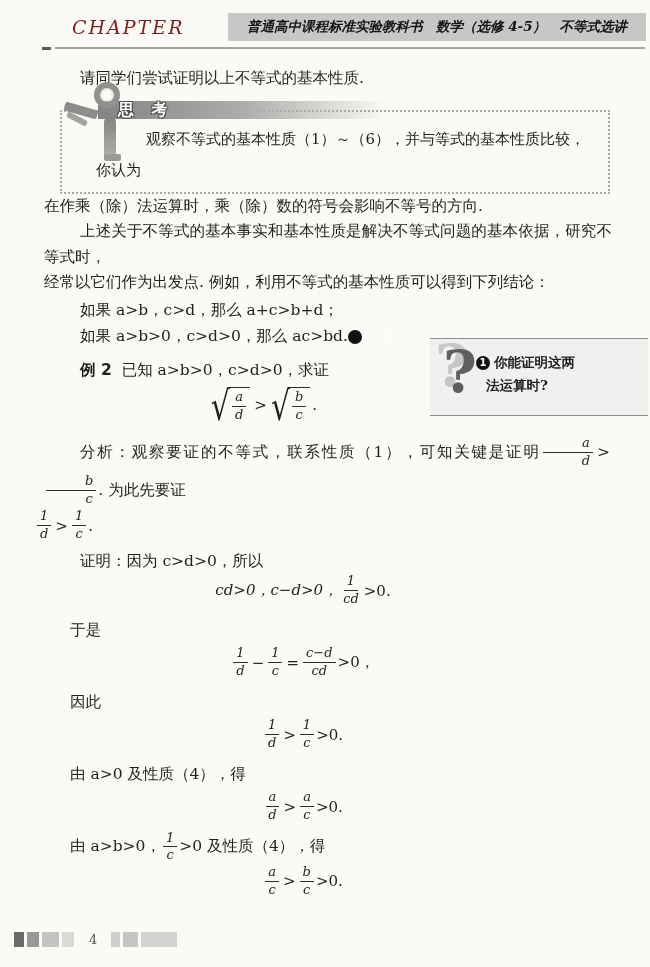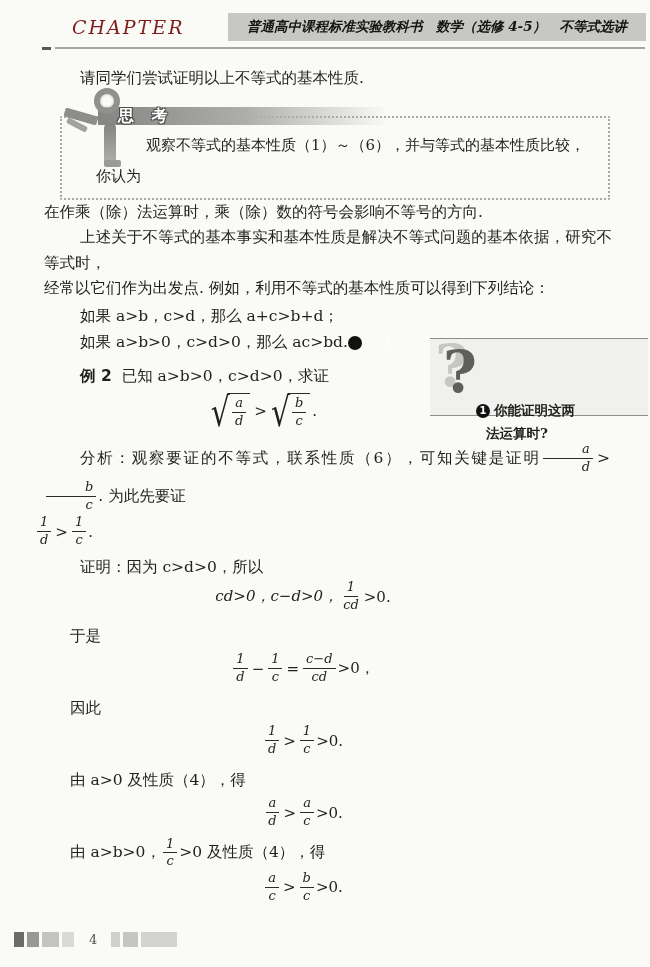--- a/index.html
+++ b/index.html
@@ -21,21 +21,21 @@
   }
   .header-bar .title { font-size:13.5px; font-weight:bold; font-style:italic; color:#151513; }
   .header-rule { position:absolute; top:47px; left:55px; right:5px; height:2px; background:#a5a5a3; }
   .header-rule-dash { position:absolute; top:47px; left:42px; width:9px; height:3px; background:#59595七; background:#595957; }
   
   .content { position:absolute; top:60px; left:44px; right:38px; }
   .txt { font-size:15.5px; line-height:25.5px; text-align:justify; }
   .indent { text-indent:36px; }
   .intro { margin-top:6px; }
   
-  .think { position:relative; margin:8px 2px 0 16px; height:100px; }
+  .think { position:relative; margin:2px 2px 0 16px; height:100px; }
   .think-dotbox {
     position:absolute; left:0; right:0; top:16px; bottom:0;
     border:2px dotted #a8a8a6; border-radius:2px;
   }
   .think-label-bar {
     position:absolute; left:38px; top:7px; width:330px; height:18px;
     background:linear-gradient(to right,#848482,#aeaeac 45%,rgba(250,250,247,0) 88%);
   }
   .think-label {
     position:absolute; left:58px; top:6px; font-size:16px; font-weight:bold;
@@ -62,21 +62,21 @@
   .para1 { margin-top:21px; }
   .concl { line-height:24px; margin-top:2px; }
   
   .margin-note {
     position:absolute; left:430px; top:338px; width:218px; height:78px;
     background:#f0f0ee; border-top:1.5px solid #8e8e8c; border-bottom:1.5px solid #8e8e8c;
   }
   .qmark-back { position:absolute; left:5px; top:-2px; font-size:58px; font-weight:bold; color:#c6c6c4; line-height:1; }
   .qmark-front { position:absolute; left:13px; top:4px; font-size:58px; font-weight:bold; color:#5e5e5c; line-height:1; }
   .note-text { position:absolute; left:0; right:4px; top:12px; font-size:13.5px; font-weight:600; line-height:23px; }
-  .note-text .n1 { padding-left:46px;margin-top:48px; }
+  .note-text .n1 { padding-left:46px; }
   .note-text .n2 { padding-left:56px; }
   .dot1 {
     display:inline-block; width:14px; height:14px; border-radius:50%;
     background:#111; color:#fff; font-size:10px; line-height:14px;
     text-align:center; vertical-align:1px; margin-right:4px;
     font-family:"DejaVu Sans", sans-serif; font-style:normal;
   }
   
   .example { margin-top:10px; line-height:24px; }
   .ex-label { font-weight:bold; font-family:"DejaVu Sans", sans-serif; margin-right:10px; }
@@ -173,21 +173,21 @@
         <span class="rad">√</span>
         <span class="rc"><span class="frac">
               <span class="fn">b</span>
               <span class="fd">c</span>
             </span></span>
       </span>
       <span>.</span>
     </div>
 
     <div class="txt indent aline">
-      <span>分析：观察要证的不等式，联系性质（6），可知关键是证明</span><span class="frac">
+      <span>分析：观察要证的不等式，联系性质（1），可知关键是证明</span><span class="frac">
           <span class="fn">a</span>
           <span class="fd">d</span>
         </span><span class="mop">&gt;</span><span class="frac">
           <span class="fn">b</span>
           <span class="fd">c</span>
         </span><span>. 为此先要证</span>
     </div>
     <div class="cont-line">
       <span class="frac">
           <span class="fn">1</span>

